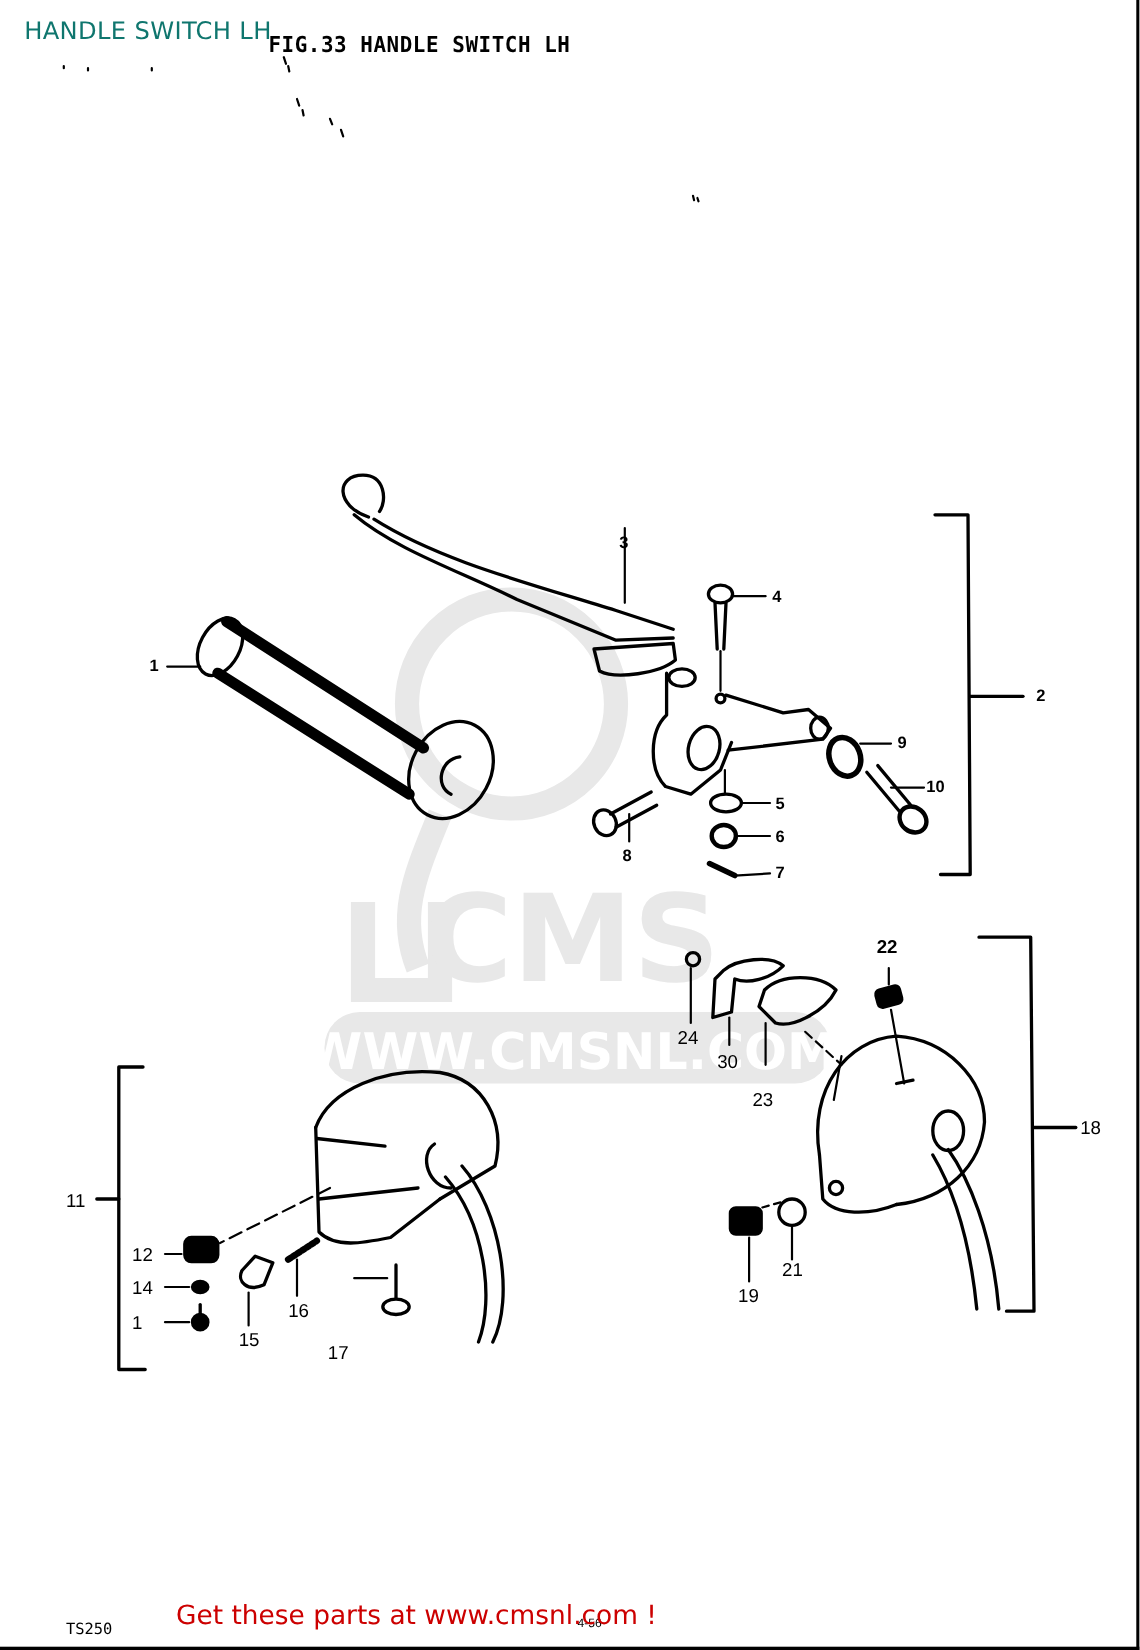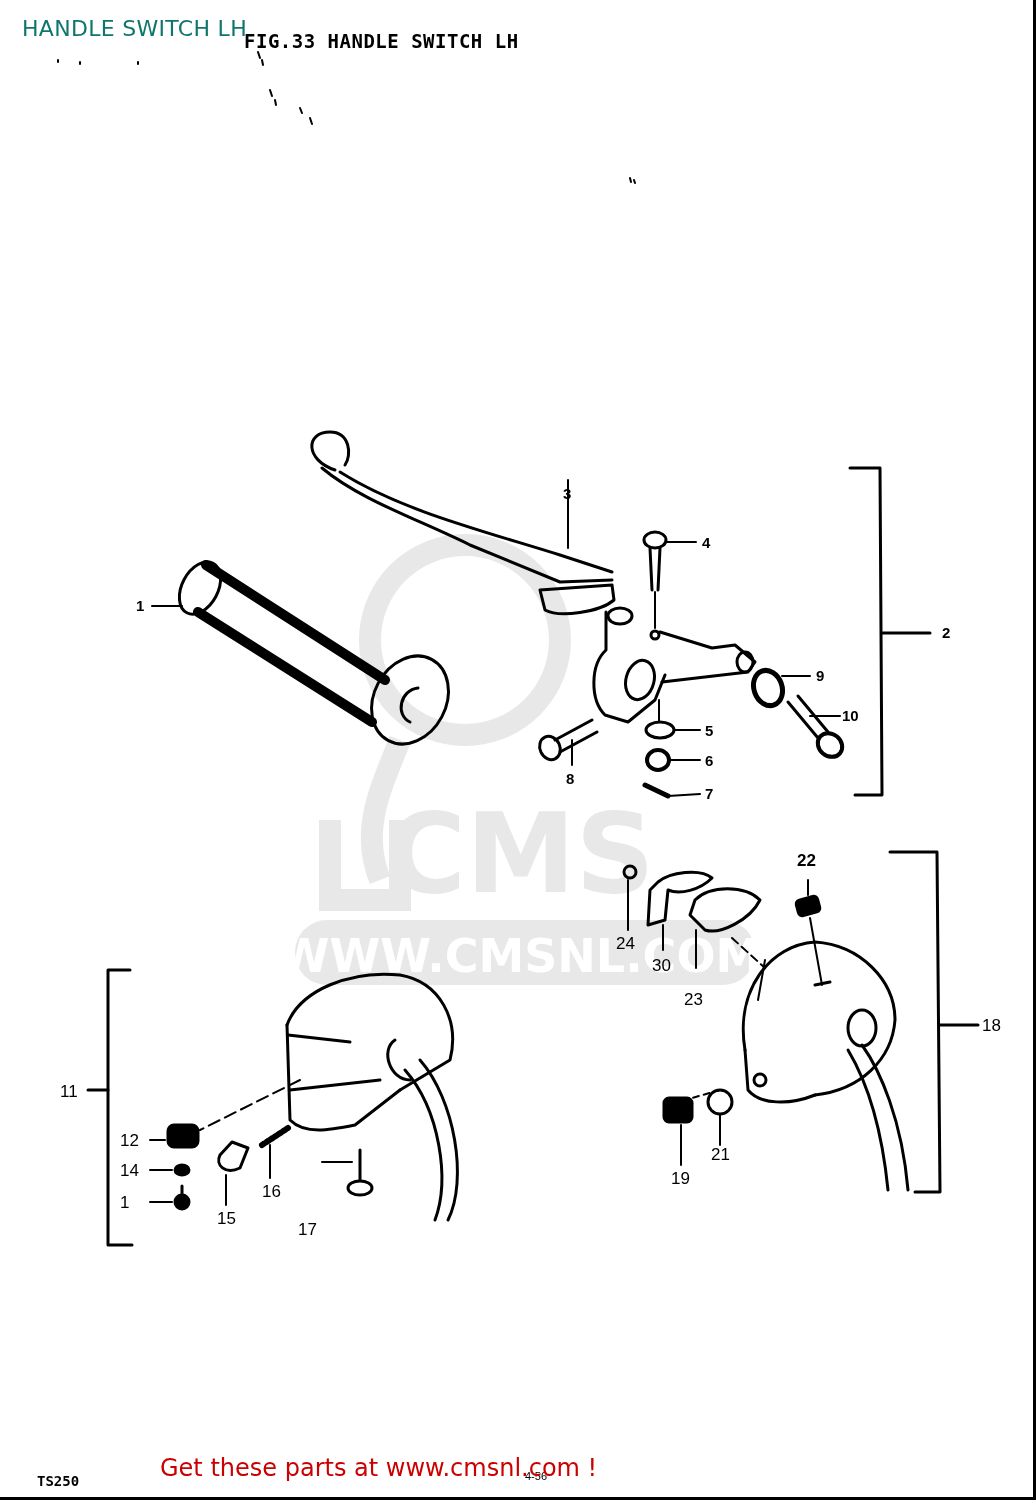--- a/index.html
+++ b/index.html
@@ -3,21 +3,21 @@
 <meta charset="utf-8">
 <style>
   html, body { margin: 0; padding: 0; background: #ffffff; }
   body { width: 1036px; height: 1500px; position: relative; overflow: hidden; font-family: "Liberation Sans", sans-serif; }
   .page-title { position: absolute; left: 22px; top: 16px; font-size: 22px; color: #0f766e; font-family: "DejaVu Sans", sans-serif; letter-spacing: 0.3px; z-index: 3; }
   .fig-title { position: absolute; left: 244px; top: 30px; font-size: 19px; font-weight: bold; color: #000; font-family: "DejaVu Sans Mono", monospace; letter-spacing: 0.5px; transform: scaleY(1.05); z-index: 3; }
   .diagram { position: absolute; left: 0; top: 0; width: 1036px; height: 1500px; z-index: 1; }
   .watermark { position: absolute; left: 0; top: 0; width: 1036px; height: 1500px; z-index: 0; }
   .callout { position: absolute; font-family: "Liberation Sans", sans-serif; font-size: 17px; color: #000; z-index: 3; line-height: 1; }
   .callout.bold { font-weight: bold; font-size: 15px; }
-  .model-code { position: absolute; left: 37px; top: 1473px; font-size: 14px; font-weight: bold; color: #000; font-family: "DejaVu Sans Mono", monospace; z-index: 3; }
+  .model-code { position: absolute; left: 60px; top: 1473px; font-size: 14px; font-weight: normal; color: #000; font-family: "DejaVu Sans Mono", monospace; z-index: 3; }
   .page-num { position: absolute; left: 525px; top: 1470px; font-size: 11px; color: #000; z-index: 2; }
   .promo { position: absolute; left: 160px; top: 1454px; font-size: 24px; color: #cc0000; font-family: "DejaVu Sans", sans-serif; z-index: 4; white-space: nowrap; }
   .right-border { position: absolute; right: 0; top: 0; width: 3px; height: 1500px; background: #000; z-index: 5; }
   .bottom-border { position: absolute; left: 0; bottom: 0; width: 1036px; height: 3px; background: #000; z-index: 5; }
 </style>
 </head>
 <body>
 
 <svg class="watermark" viewBox="0 0 1036 1500">
   <g fill="none" stroke="#e8e8e8" stroke-width="22">

